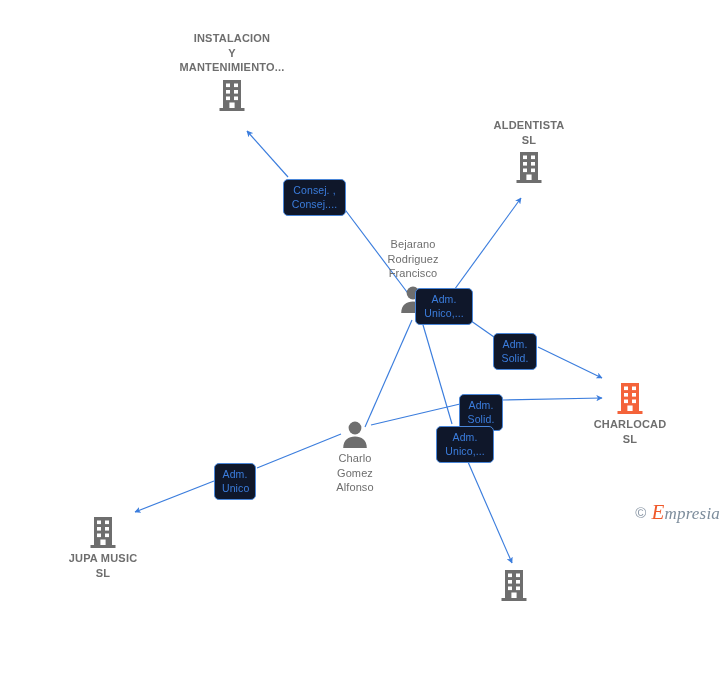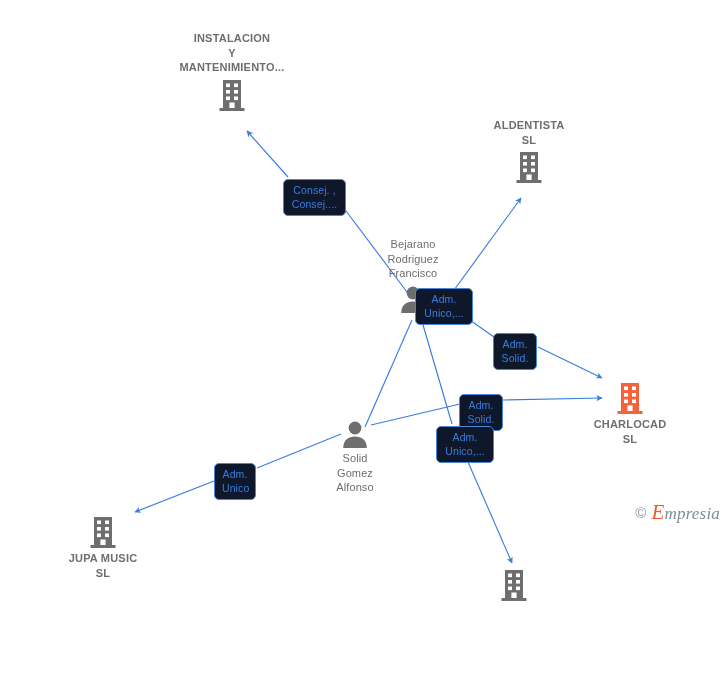--- a/index.html
+++ b/index.html
@@ -199,21 +199,21 @@
 SL</span>
   </div>
 
   <div class="node person" style="left:355px;top:419px;">
     <span class="glyph">
       <svg width="30" height="30" viewBox="0 0 30 30" xmlns="http://www.w3.org/2000/svg">
         <circle cx="15" cy="9" r="6.4" fill="#6e6e6e"></circle>
         <path d="M 3.2 29 C 3.2 20.6 8.6 17.4 15 17.4 C 21.4 17.4 26.8 20.6 26.8 29 Z" fill="#6e6e6e"></path>
       </svg>
     </span>
-    <span class="label">Solid
+    <span class="label">Charlo
 Gomez
 Alfonso</span>
   </div>
 
   <div class="node company" style="left:103px;top:515px;">
     <span class="glyph">
       <svg width="28" height="34" viewBox="0 0 28 34" xmlns="http://www.w3.org/2000/svg">
         <rect x="5" y="2" width="18" height="28" fill="#6e6e6e"></rect>
         <rect x="1.5" y="30" width="25" height="3" fill="#6e6e6e"></rect>
         <g fill="#ffffff">

